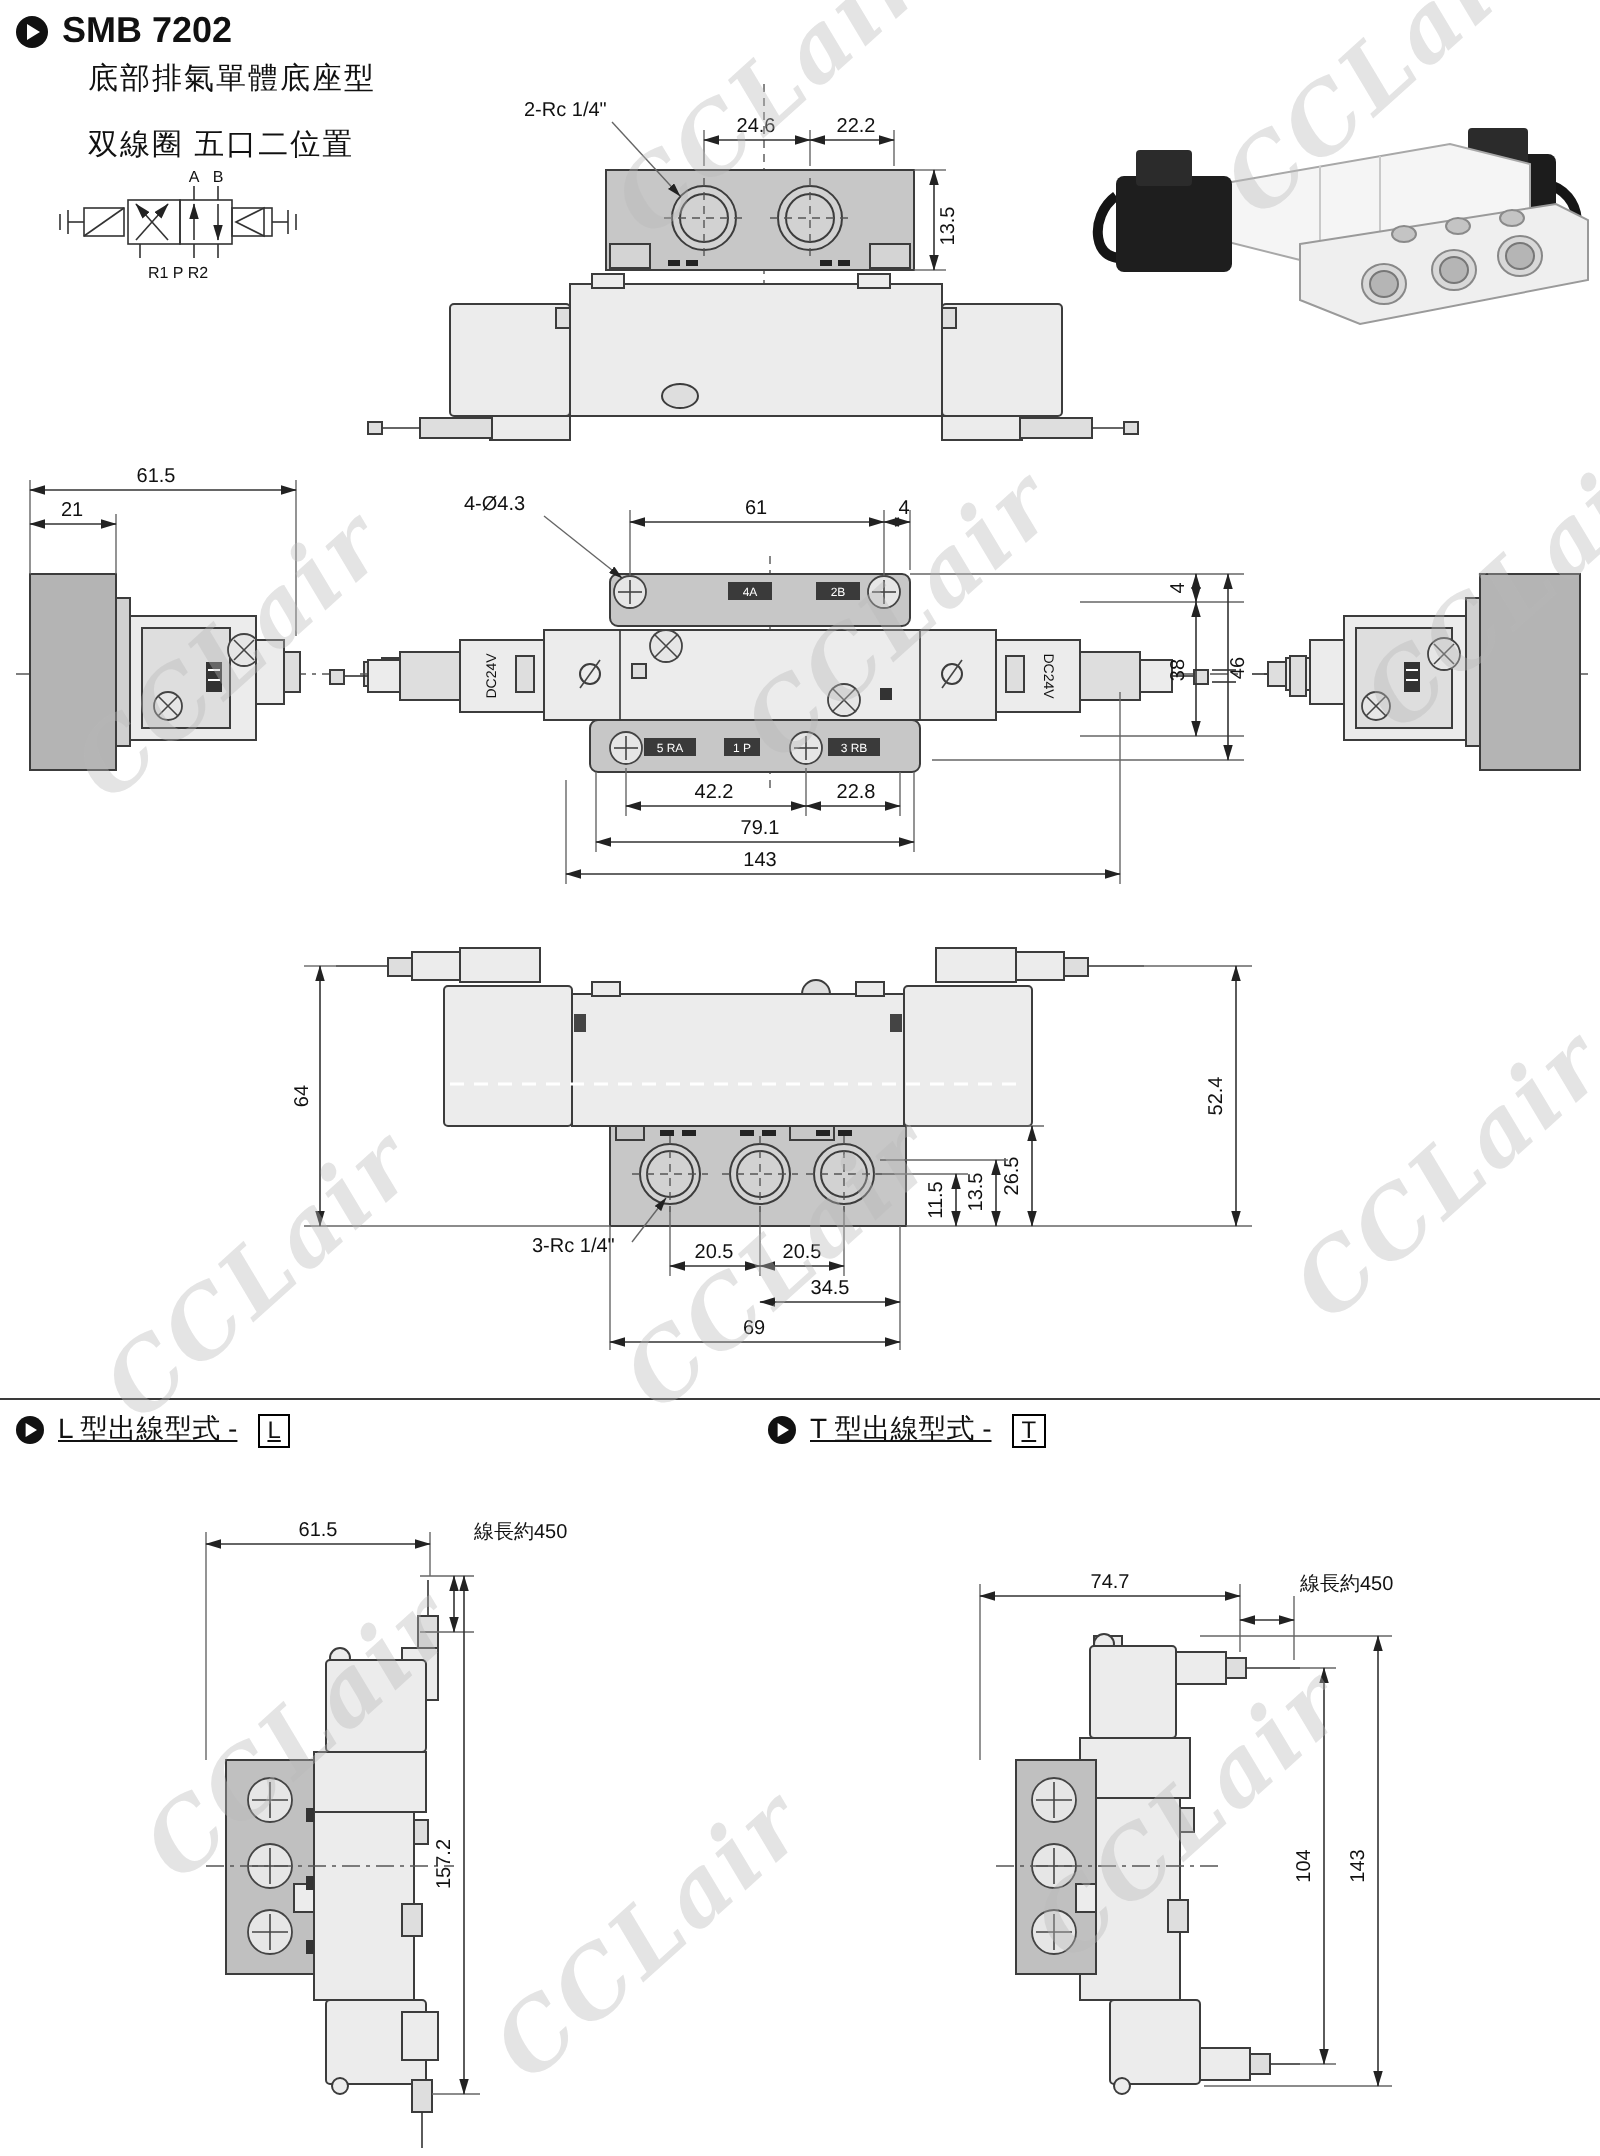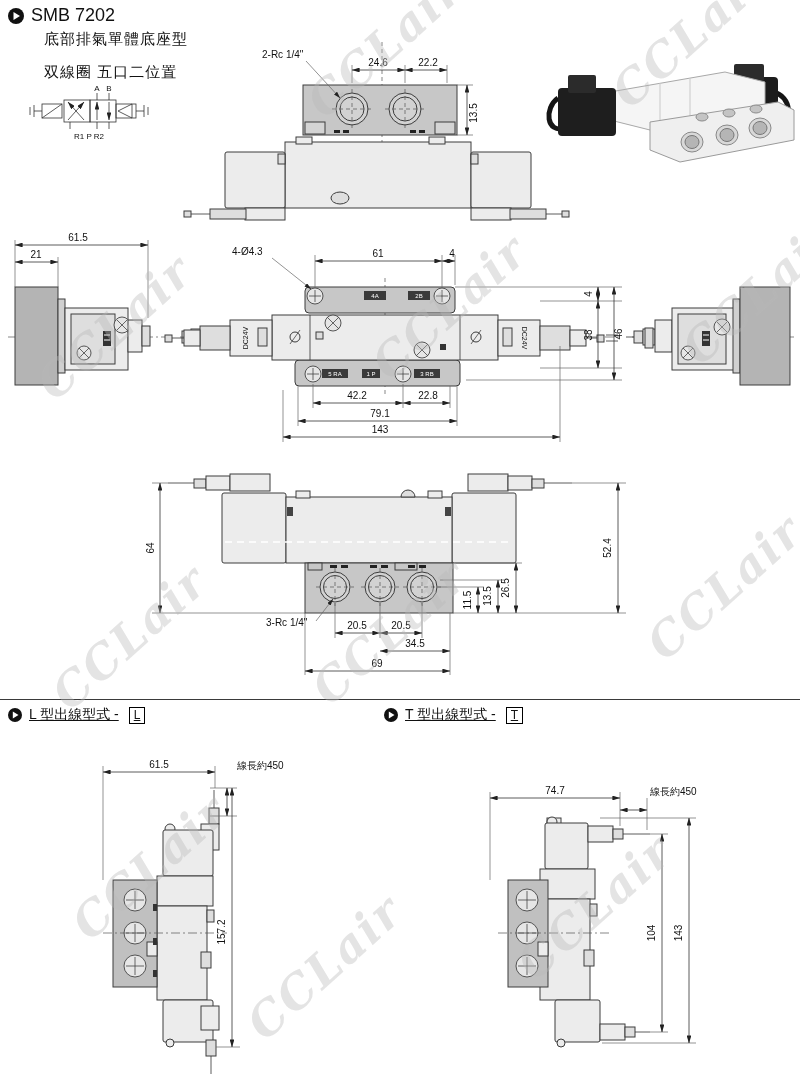--- a/index.html
+++ b/index.html
@@ -1,20 +1,20 @@
 <!DOCTYPE html>
 <html><head>
 <meta charset="utf-8">
 <style>
   html,body{margin:0;padding:0;background:#fff;}
   #page{position:relative;width:800px;height:1078px;background:#fff;overflow:hidden;
         font-family:"Liberation Sans",sans-serif;color:#111;}
   .abs{position:absolute;}
   
-  .title-row{display:flex;align-items:center;gap:7px;font-weight:normal;font-size:18px;}
+  .title-row{display:flex;align-items:center;gap:7px;font-weight:bold;font-size:18px;}
   .subtitle{font-size:15px;letter-spacing:1px;margin-left:20px;}
   .section-head{display:flex;align-items:center;gap:7px;font-size:14px;z-index:4;text-decoration:underline;}
   .codebox{display:inline-block;border:1.6px solid #000;padding:0 4px;font-size:12px;line-height:15px;margin-left:3px;}
   .divider{position:absolute;left:0;top:699px;width:800px;border-top:1.5px solid #3a3a3a;}
   
   .wm{position:absolute;font-family:"DejaVu Serif",serif;font-style:italic;font-weight:bold;
       font-size:46px;color:#b9b9b9;opacity:.38;transform:rotate(-42deg);letter-spacing:2px;
       z-index:5;pointer-events:none;white-space:nowrap;}
   
   svg{overflow:visible;}

